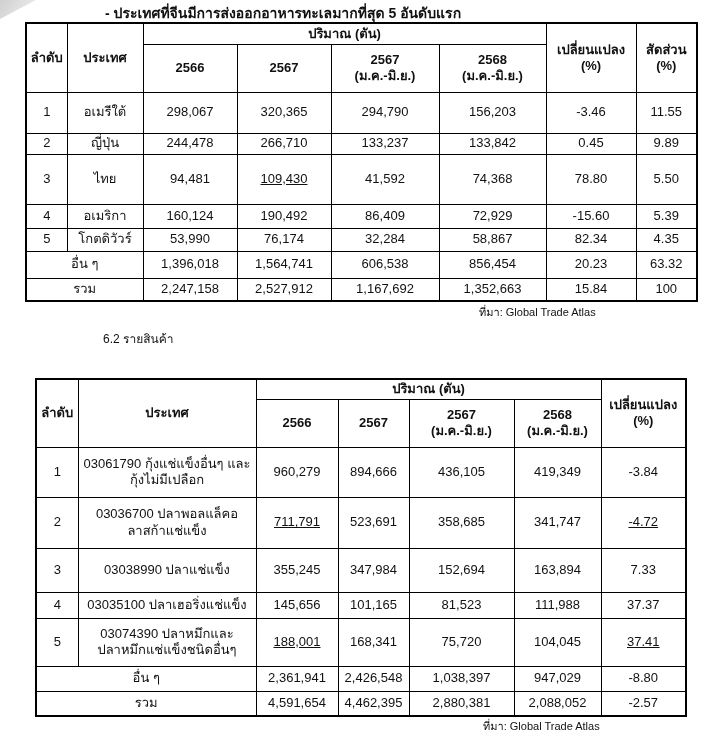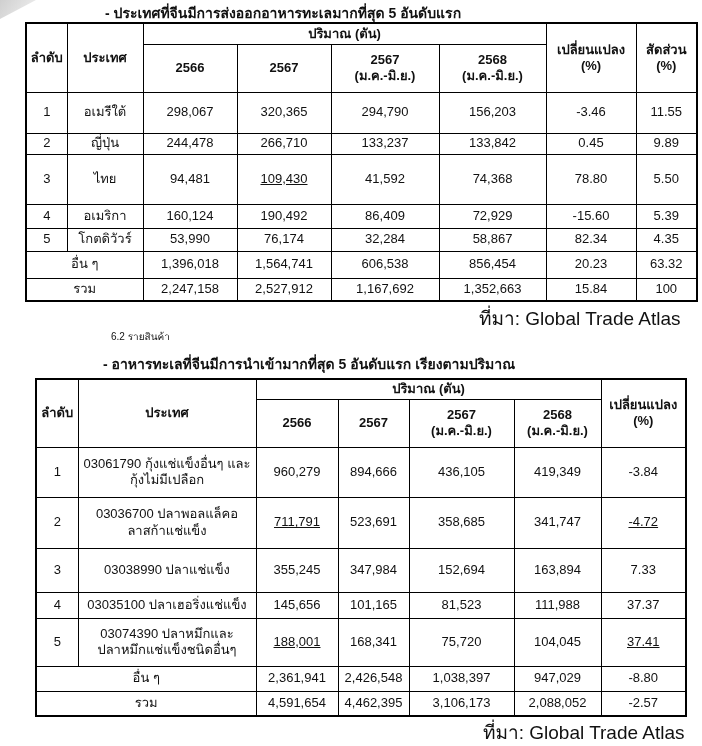--- a/index.html
+++ b/index.html
@@ -3,23 +3,23 @@
 <meta charset="utf-8">
 <style>
   html,body{margin:0;padding:0;background:#fff;}
   .page{position:relative;width:702px;height:746px;background:#ffffff;overflow:hidden;
         font-family:"Liberation Sans","DejaVu Sans",sans-serif;color:#111;}
   .corner-fold{position:absolute;top:0;left:0;width:36px;height:19px;
         background:linear-gradient(125deg,#cfcfcf 0%,#e2e2e2 55%,#f3f3f3 100%);
         clip-path:polygon(0 0,100% 0,0 100%);}
   .title{position:absolute;font-size:14px;font-weight:bold;white-space:nowrap;}
   .title-1{left:105px;top:2px;}
-  .section-heading{position:absolute;left:111px;top:329px;font-size:10px;white-space:nowrap;}
+  .section-heading{position:absolute;left:103px;top:329px;font-size:12px;white-space:nowrap;}
   .title-2{left:103px;top:353px;}
-  .source{position:absolute;font-size:19px;white-space:nowrap;}
+  .source{position:absolute;font-size:11px;white-space:nowrap;}
   .source-1{left:479px;top:303px;}
   .source-2{left:483px;top:717px;}
   table.tbl{position:absolute;border-collapse:collapse;table-layout:fixed;background:#fff;
         border:2px solid #000;}
   .tbl th,.tbl td{border:1.5px solid #000;font-size:13px;line-height:1.25;text-align:center;
         vertical-align:middle;padding:0;overflow:hidden;}
   .tbl th{font-weight:bold;}
   .tbl-1{left:25px;top:22px;width:671px;}
   .tbl-2{left:35px;top:378px;width:650px;}
   .pre{white-space:pre-line;}
@@ -154,21 +154,20 @@
         <td>1,352,663</td>
         <td>15.84</td>
         <td>100</td>
       </tr>
     </tbody>
   </table>
 
   <div class="source source-1">ที่มา: Global Trade Atlas</div>
 
   <div class="section-heading">6.2 รายสินค้า</div>
-  <div class="title title-2">- อาหารทะเลที่จีนมีการนำเข้ามากที่สุด 5 อันดับแรก เรียงตามปริมาณ</div>
 
   <table class="tbl tbl-2">
     <colgroup>
       <col style="width:42px">
         <col style="width:178px">
         <col style="width:82px">
         <col style="width:71px">
       <col style="width:105px">
         <col style="width:87px">
         <col style="width:85px">
@@ -244,21 +243,21 @@
         <td>2,361,941</td>
         <td>2,426,548</td>
         <td>1,038,397</td>
         <td>947,029</td>
         <td>-8.80</td>
       </tr>
       <tr>
         <td colspan="2">รวม</td>
         <td>4,591,654</td>
         <td>4,462,395</td>
-        <td>3,106,173</td>
+        <td>2,880,381</td>
         <td>2,088,052</td>
         <td>-2.57</td>
       </tr>
     </tbody>
   </table>
 
   <div class="source source-2">ที่มา: Global Trade Atlas</div>
 
 </div>
 

